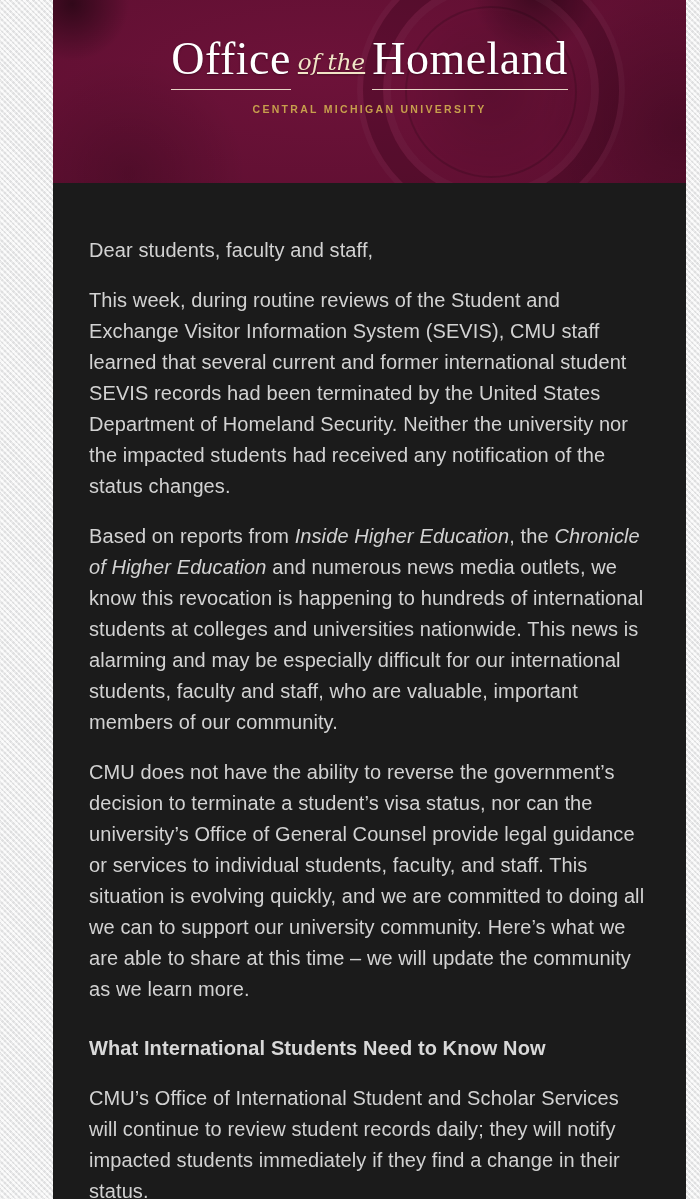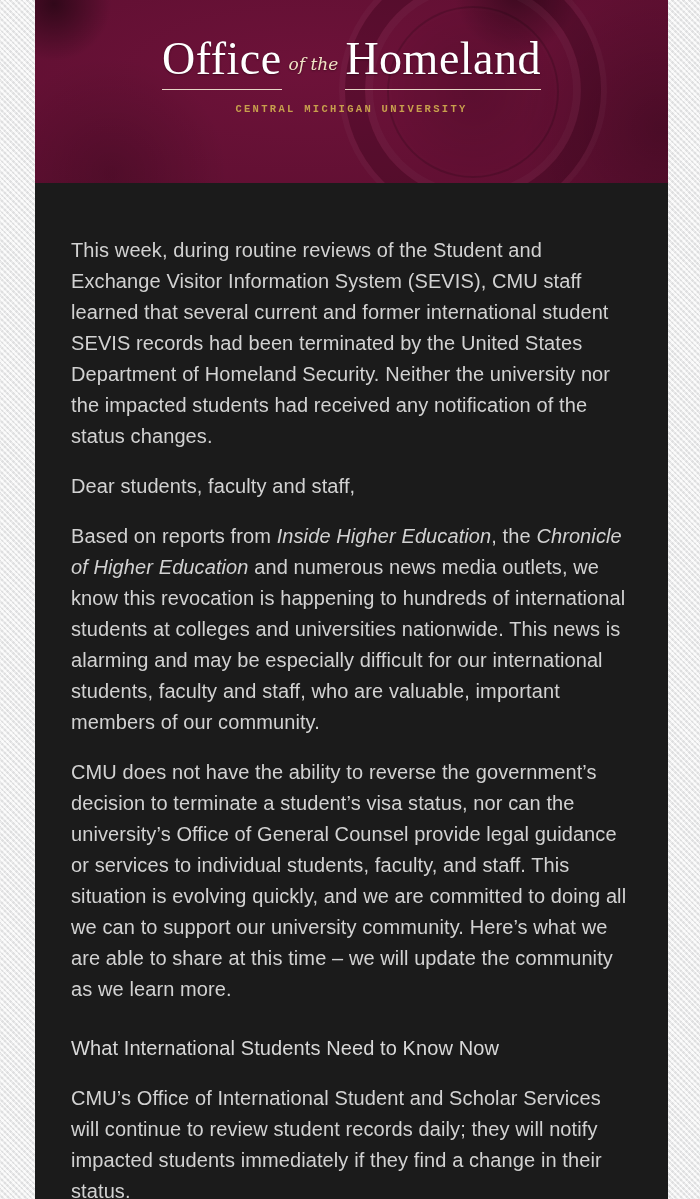--- a/index.html
+++ b/index.html
@@ -17,21 +17,21 @@
   body{
     width:700px;height:1199px;overflow:hidden;
     font-family:"Liberation Sans", sans-serif;
     background-color:var(--page-bg);
     background-image:
       repeating-linear-gradient(45deg, rgba(255,255,255,.65) 0 2px, rgba(205,206,208,.28) 2px 4px),
       repeating-linear-gradient(-45deg, rgba(255,255,255,.45) 0 2px, rgba(205,206,208,.22) 2px 4px);
   }
   .email-card{
     position:relative;
-    margin-left:35px;
+    margin-left:53px;
     width:633px;
     height:1199px;
     background:var(--card-bg);
   }
   
   .banner{
     position:relative;
     height:183px;
     overflow:hidden;
     background:
@@ -77,51 +77,51 @@
     line-height:1;
     color:#ffffff;
     letter-spacing:.5px;
     padding-bottom:7px;
     border-bottom:1px solid rgba(244,236,214,.9);
     text-shadow:0 1px 2px rgba(0,0,0,.35);
   }
   .logo-script{
     font-family:"DejaVu Serif", serif;
     font-style:italic;
-    font-size:17px;
+    font-size:23px;
     line-height:1;
     color:var(--logo-cream);
     margin:0 7px;
     position:relative;
     top:-4px;
     text-shadow:0 1px 2px rgba(0,0,0,.35);
+    text-decoration:underline;
   }
   .banner-subtitle{
     margin-top:13px;
     text-align:center;
     font-size:10.5px;
     font-weight:bold;
     letter-spacing:2.3px;
     color:var(--gold);
-    font-family:Liberation Mono, monospace;
   }
   
   .message-body{
     padding:52px 34px 0 36px;
     font-size:20px;
     line-height:31px;
     color:var(--body-text);
     letter-spacing:.1px;
   }
   .message-body p{margin:0 0 19px 0;}
   .message-body h3{
     margin:28px 0 19px 0;
     font-size:20px;
     line-height:31px;
-    font-weight:normal;
+    font-weight:bold;
     color:#d8d8d8;
   }
   .message-body em{}
 </style>
 </head>
 <body>
 
 <div class="email-card">
 
   <div class="banner">
@@ -131,21 +131,21 @@
       <div class="logo">
         <span class="logo-serif">Office</span>
         <span class="logo-script">of the</span>
         <span class="logo-serif">Homeland</span>
       </div>
       <div class="banner-subtitle">CENTRAL MICHIGAN UNIVERSITY</div>
     </div>
   </div>
 
   <div class="message-body" id="body-content">
+      <p><span>Dear students, faculty and staff,</span></p>
       <p><span>This week, during routine reviews of the Student and Exchange Visitor Information System (SEVIS), CMU staff learned that several current and former international student SEVIS records had been terminated by the United States Department of Homeland Security. Neither the university nor the impacted students had received any notification of the status changes.</span></p>
-      <p><span>Dear students, faculty and staff,</span></p>
       <p><span>Based on reports from </span><em>Inside Higher Education</em><span>, the </span><em>Chronicle of Higher Education</em><span> and numerous news media outlets, we know this revocation is happening to hundreds of international students at colleges and universities nationwide. This news is alarming and may be especially difficult for our international students, faculty and staff, who are valuable, important members of our community.</span></p>
       <p><span>CMU does not have the ability to reverse the government’s decision to terminate a student’s visa status, nor can the university’s Office of General Counsel provide legal guidance or services to individual students, faculty, and staff. This situation is evolving quickly, and we are committed to doing all we can to support our university community. Here’s what we are able to share at this time – we will update the community as we learn more.</span></p>
       <h3><span>What International Students Need to Know Now</span></h3>
       <p><span>CMU’s Office of International Student and Scholar Services will continue to review student records daily; they will notify impacted students immediately if they find a change in their status.</span></p>
     </div>
 
 </div>
 
 </body></html>

